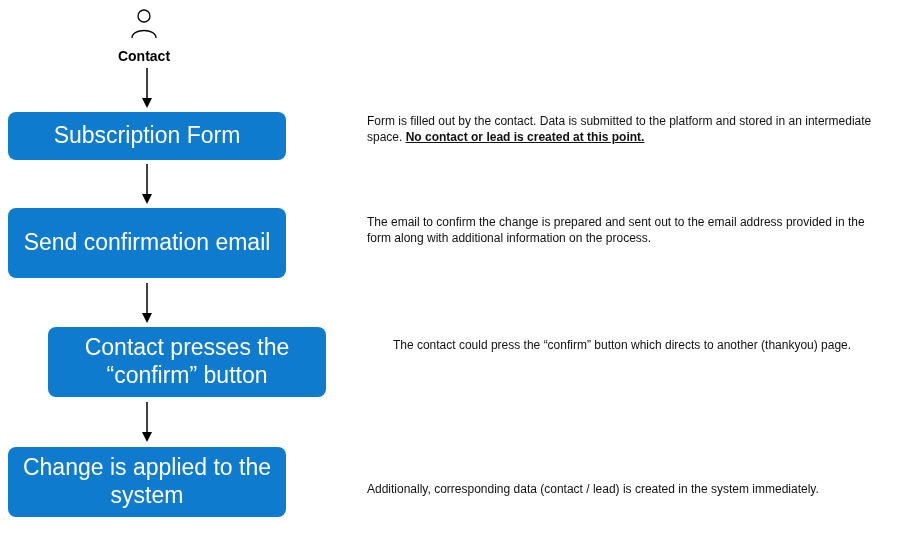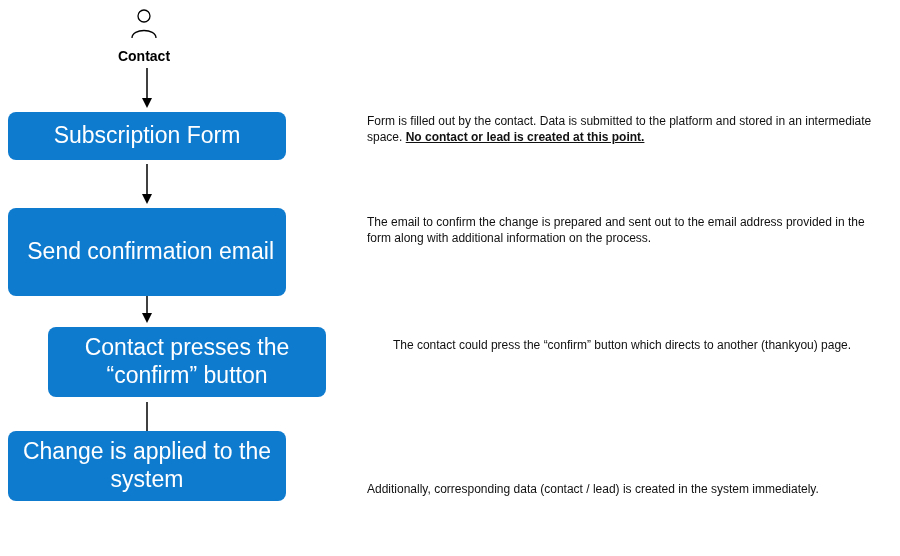--- a/index.html
+++ b/index.html
@@ -28,27 +28,27 @@
     width: 278px;
     background: #0f7bcf;
     color: #fff;
     border-radius: 8px;
     display: flex;
     align-items: center;
     justify-content: center;
     text-align: center;
     font-size: 23px;
     font-weight: 400;
-    padding: 8px 12px;
+    padding: 8px 0;
     line-height: 1.2;
   }
   .step1 { left: 8px; top: 112px; height: 48px; }
-  .step2 { left: 8px; top: 208px; height: 88px; justify-content: flex-end; }
+  .step2 { left: 8px; top: 208px; height: 70px; }
   .step3 { left: 8px; top: 327px; height: 70px; margin-left: 40px; }
-  .step4 { left: 8px; top: 431px; height: 70px; }
+  .step4 { left: 8px; top: 447px; height: 70px; }
   .desc {
     position: absolute;
     left: 367px;
     width: 510px;
     font-size: 12px;
     line-height: 1.35;
     color: #111;
   }
   .desc1 { top: 113px; }
   .desc2 { top: 214px; }

